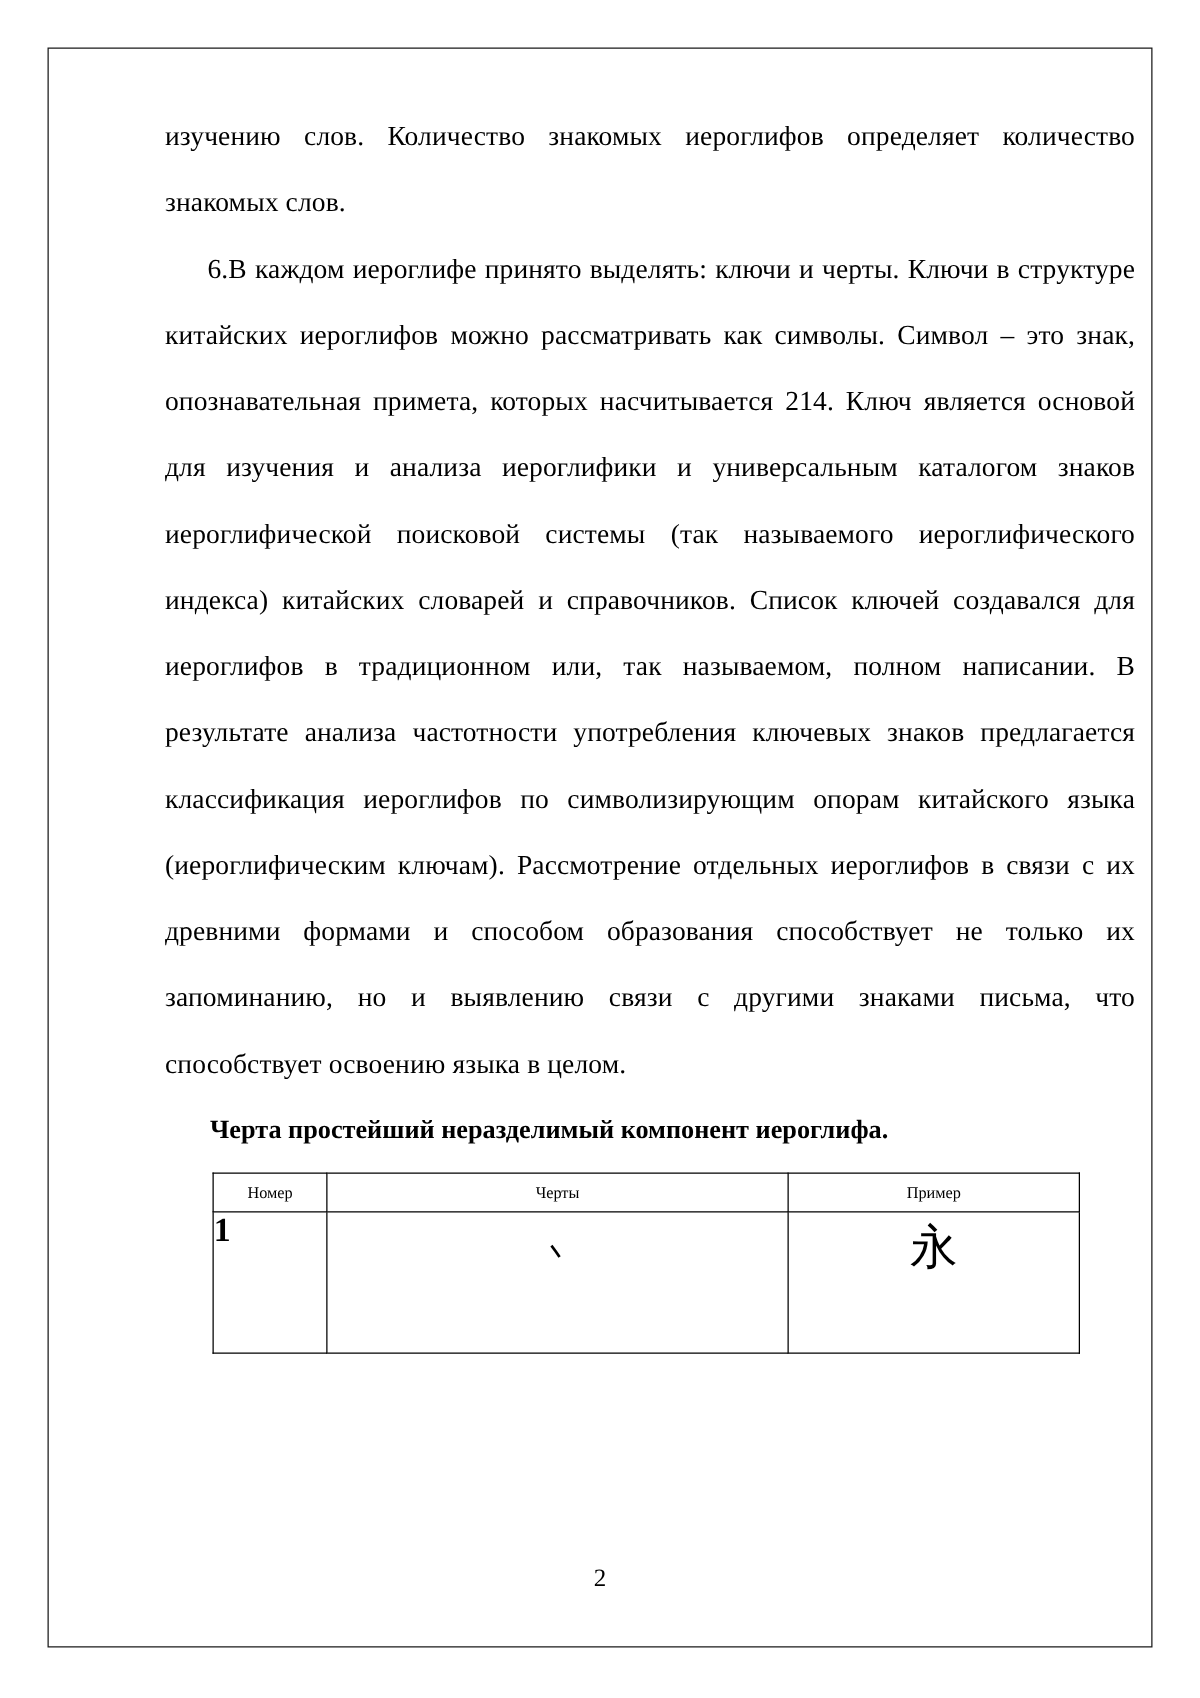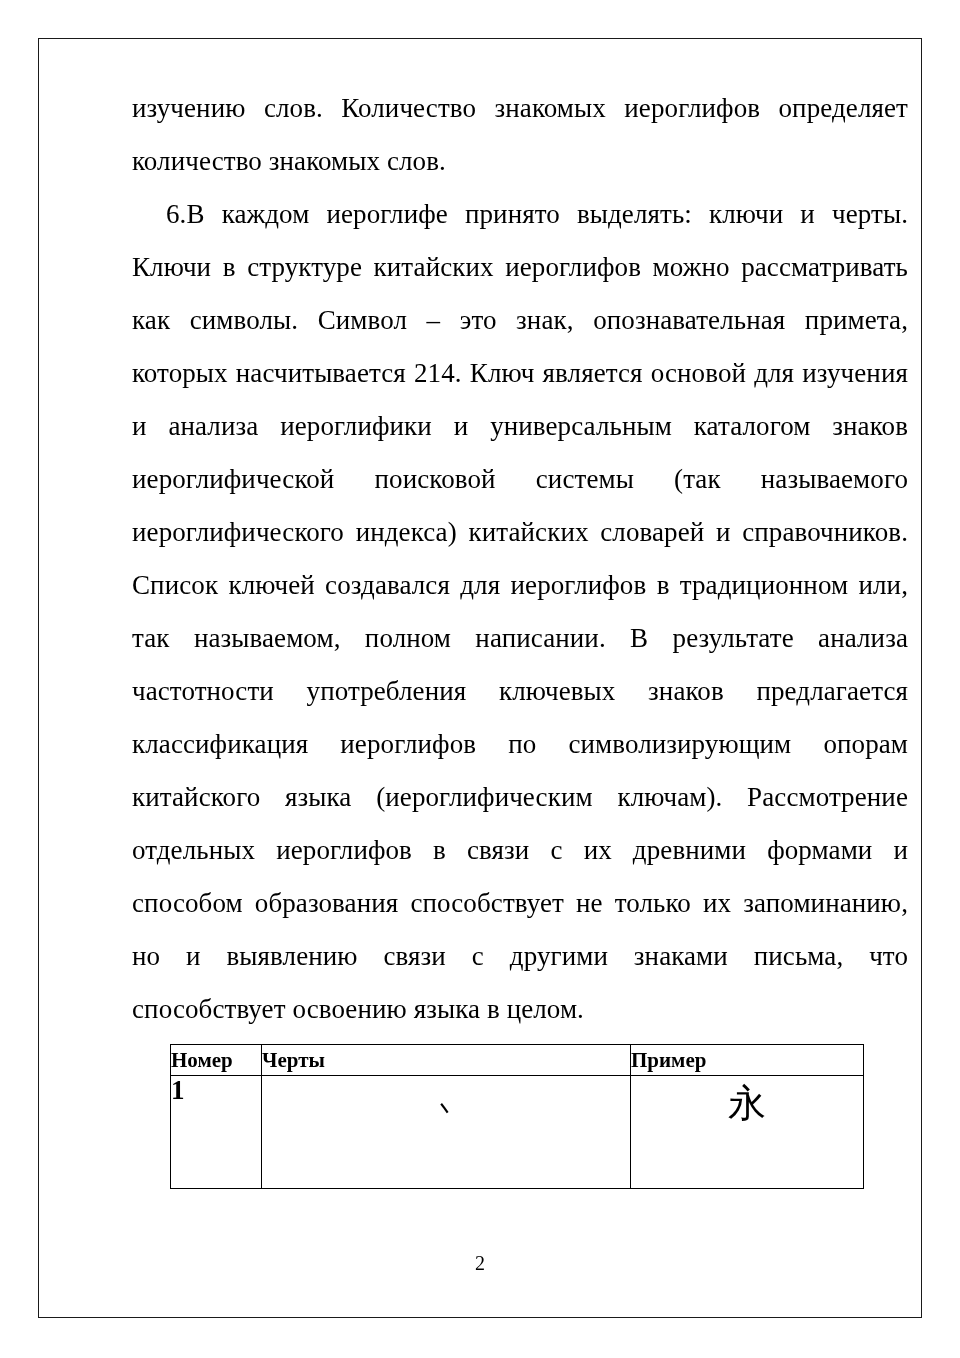--- a/index.html
+++ b/index.html
@@ -28,21 +28,21 @@
 
   .page-content {
     position: absolute;
     left: 132px;
     top: 82px;
     width: 776px;
   }
 
   p.body-text {
     margin: 0;
-    font-size: 27px;
+    font-size: 22px;
     line-height: 53px;
     text-align: justify;
     text-justify: inter-word;
     letter-spacing: 0.1px;
   }
 
   p.body-text.indent {
     text-indent: 34px;
   }
 
@@ -74,23 +74,23 @@
   .stroke-table td, .stroke-table th {
     border: 1.5px solid #000000;
     padding: 0;
     vertical-align: top;
   }
   .col-num   { width: 90px; }
   .col-stroke{ width: 368px; }
   .col-ex    { width: 232px; }
 
   .stroke-table th {
-    font-size: 21px;
-    font-weight: bold;
-    text-align: left;
+    font-size: 13px;
+    font-weight: normal;
+    text-align: center;
     height: 30px;
     line-height: 30px;
     vertical-align: middle;
   }
 
   .cell-number {
     font-size: 27px;
     font-weight: bold;
     text-align: left;
     padding: 2px 0 0 10px;
@@ -141,20 +141,21 @@
 <div class="page-border"></div>
 
 <div class="page-content">
 
   <p class="body-text">изучению слов. Количество знакомых иероглифов определяет количество знакомых слов.</p>
 
 
 
   <p class="body-text indent">6.В каждом иероглифе принято выделять: ключи и черты. Ключи в структуре китайских иероглифов можно рассматривать как символы. Символ – это знак, опознавательная примета, которых насчитывается 214. Ключ является основой для изучения и анализа иероглифики и универсальным каталогом знаков иероглифической поисковой системы (так называемого иероглифического индекса) китайских словарей и справочников. Список ключей создавался для иероглифов в традиционном или, так называемом, полном написании. В результате анализа частотности употребления ключевых знаков предлагается классификация иероглифов по символизирующим опорам китайского языка (иероглифическим ключам). Рассмотрение отдельных иероглифов в связи с их древними формами и способом образования способствует не только их запоминанию, но и выявлению связи с другими знаками письма, что способствует освоению языка в целом.</p>
 
+  <p class="section-heading">Черта простейший неразделимый компонент иероглифа.</p>
 
 
   <table class="stroke-table">
     <thead>
       <tr>
         <th class="col-num">Номер</th>
         <th class="col-stroke">Черты</th>
         <th class="col-ex">Пример</th>
       </tr>
     </thead>

